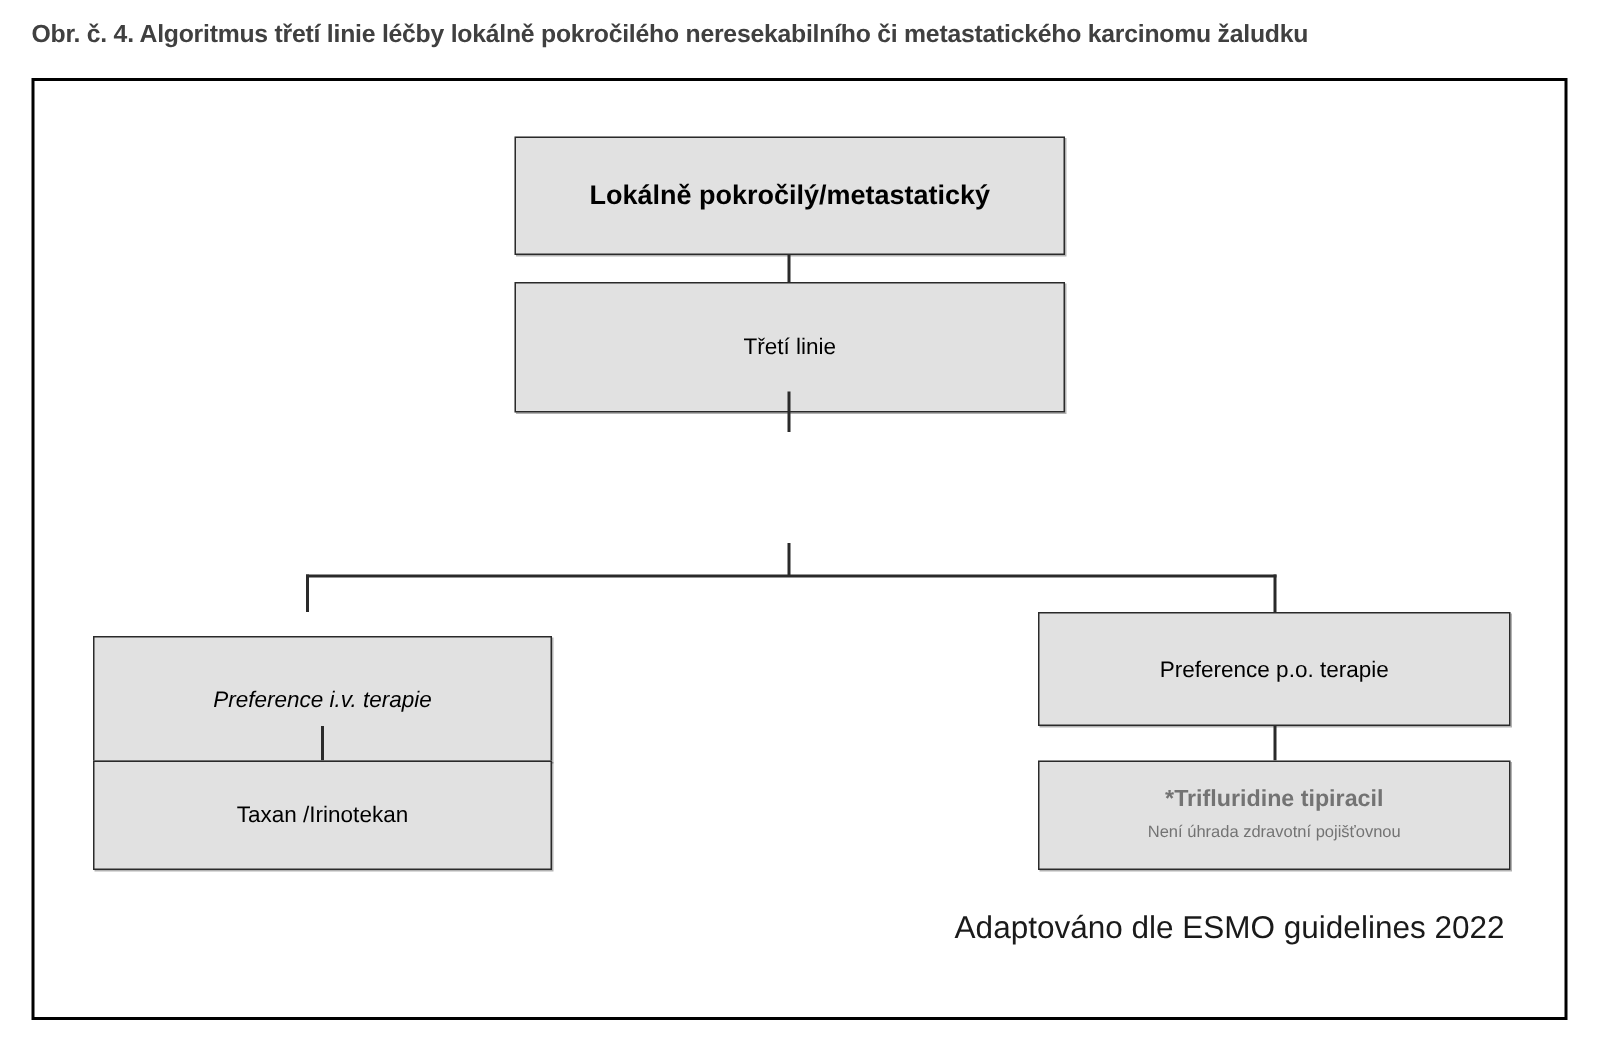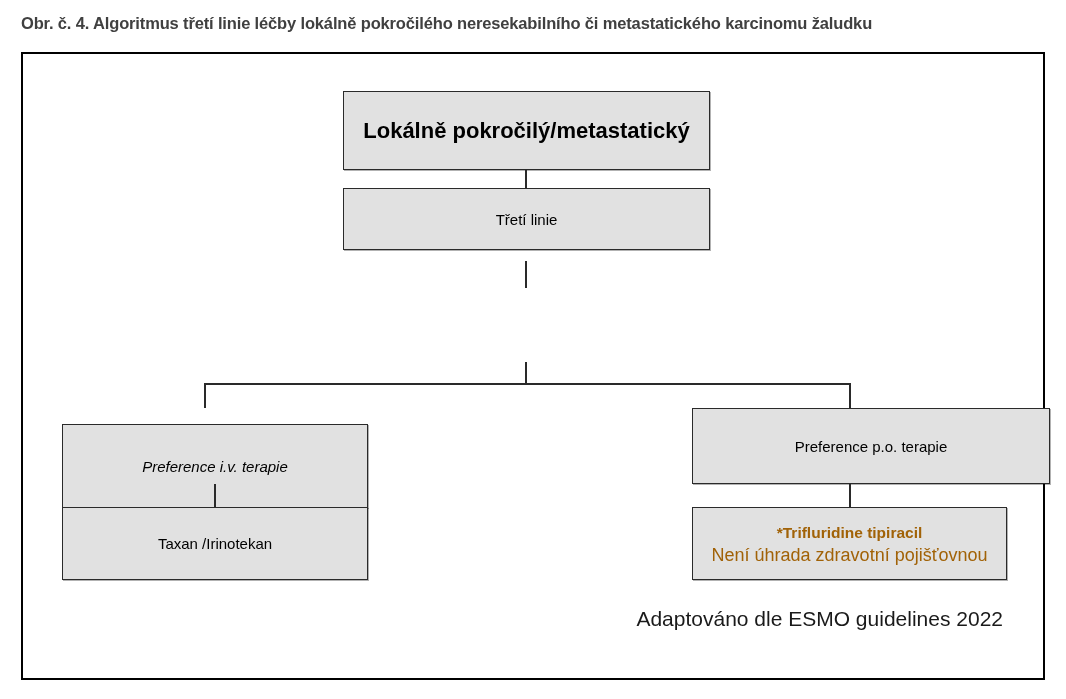--- a/index.html
+++ b/index.html
@@ -54,51 +54,51 @@
     color: #000000;
     font-size: 15px;
     line-height: 21px;
     padding: 4px 8px;
     box-shadow: 1px 1px 0 rgba(0,0,0,0.30);
   }
   .node .node-text { display: block; width: 100%; }
 
   #node-diagnosis {
     left: 320px; top: 37px; width: 367px; height: 79px;
-    font-size: 22px; font-weight: bold; line-height: 25px;
+    font-size: 18px; font-weight: bold; line-height: 25px;
   }
   #node-third-line {
-    left: 320px; top: 134px; width: 367px; height: 62px;
+    left: 320px; top: 134px; width: 367px; height: 87px;
   }
   #node-chemotherapy {
     left: 320px; top: 234px; width: 367px; height: 74px;
   }
   #node-iv-preference {
     left: 39px; top: 370px; width: 306px; height: 84px; font-style: italic;
   }
   #node-taxane-irinotecan {
     left: 39px; top: 453px; width: 306px; height: 73px;
   }
   #node-po-preference {
-    left: 669px; top: 354px; width: 358px; height: 76px;
+    left: 669px; top: 354px; width: 315px; height: 76px;
   }
   #node-trifluridine {
     left: 669px; top: 453px; width: 315px; height: 73px;
-    color: #a16207;
+    color: #737373;
     line-height: 22px;
   }
   #node-trifluridine .drug-name {
     display: block;
     font-weight: bold;
     font-size: 15.5px;
   }
   #node-trifluridine .reimbursement-note {
     display: block;
     font-weight: normal;
-    font-size: 18px;
+    font-size: 11px;
   }
 
   
   .connector {
     position: absolute;
     background: #2a2a2a;
   }
   .connector-v { width: 2px; }
   .connector-h { height: 2px; }
 

